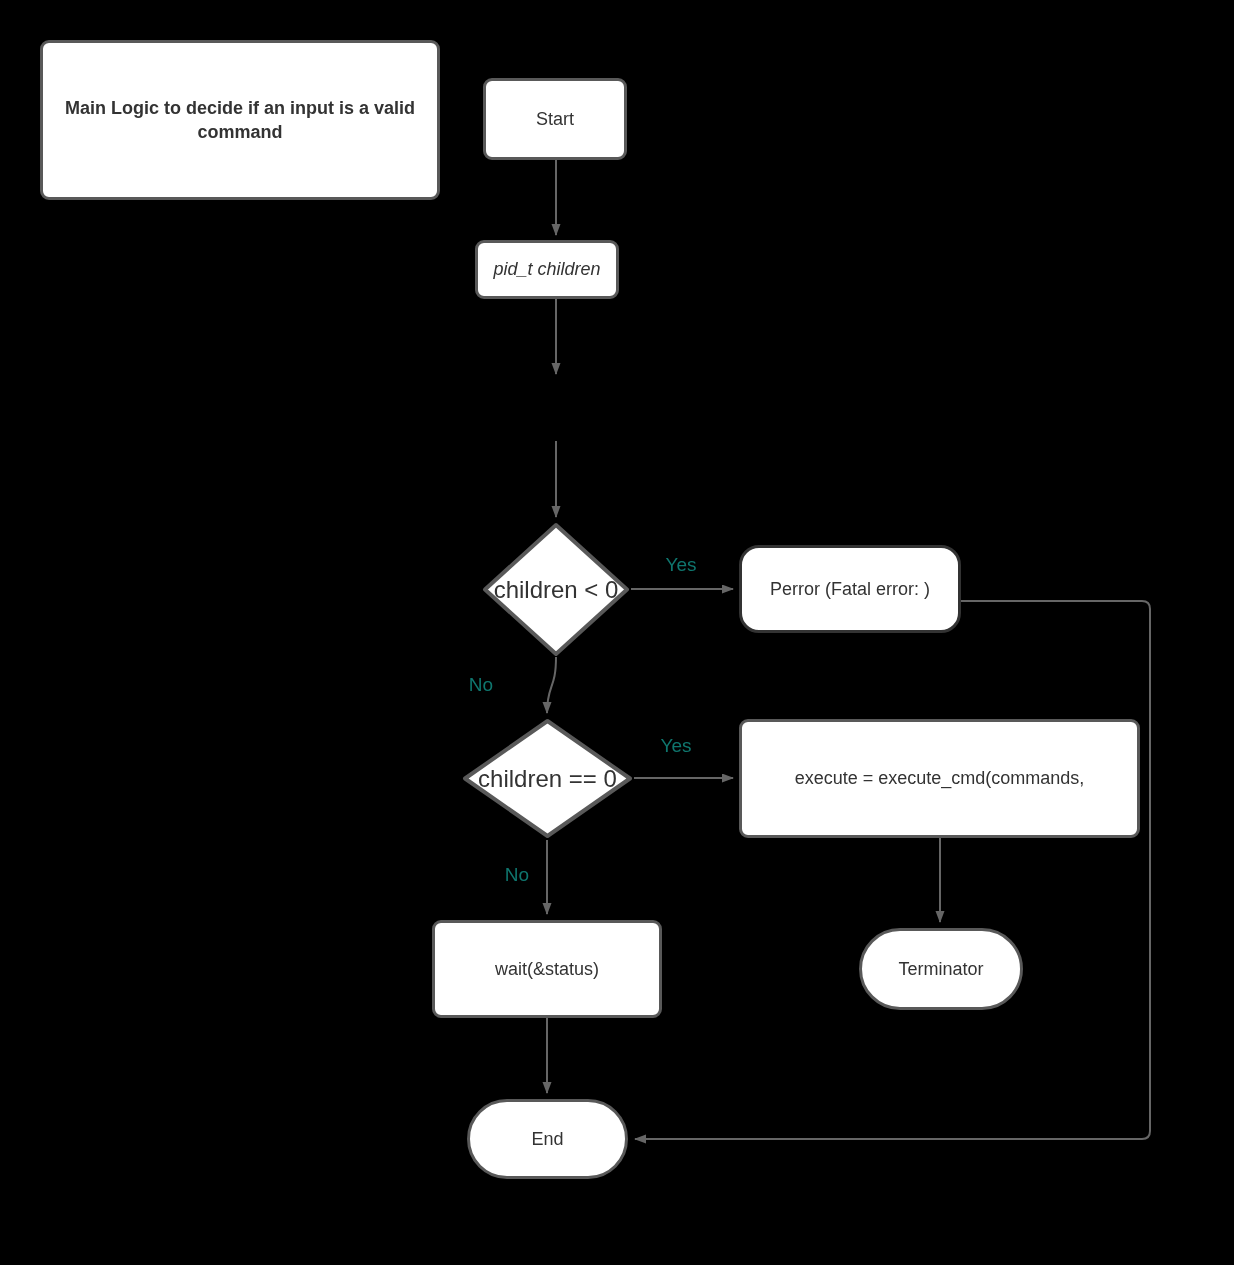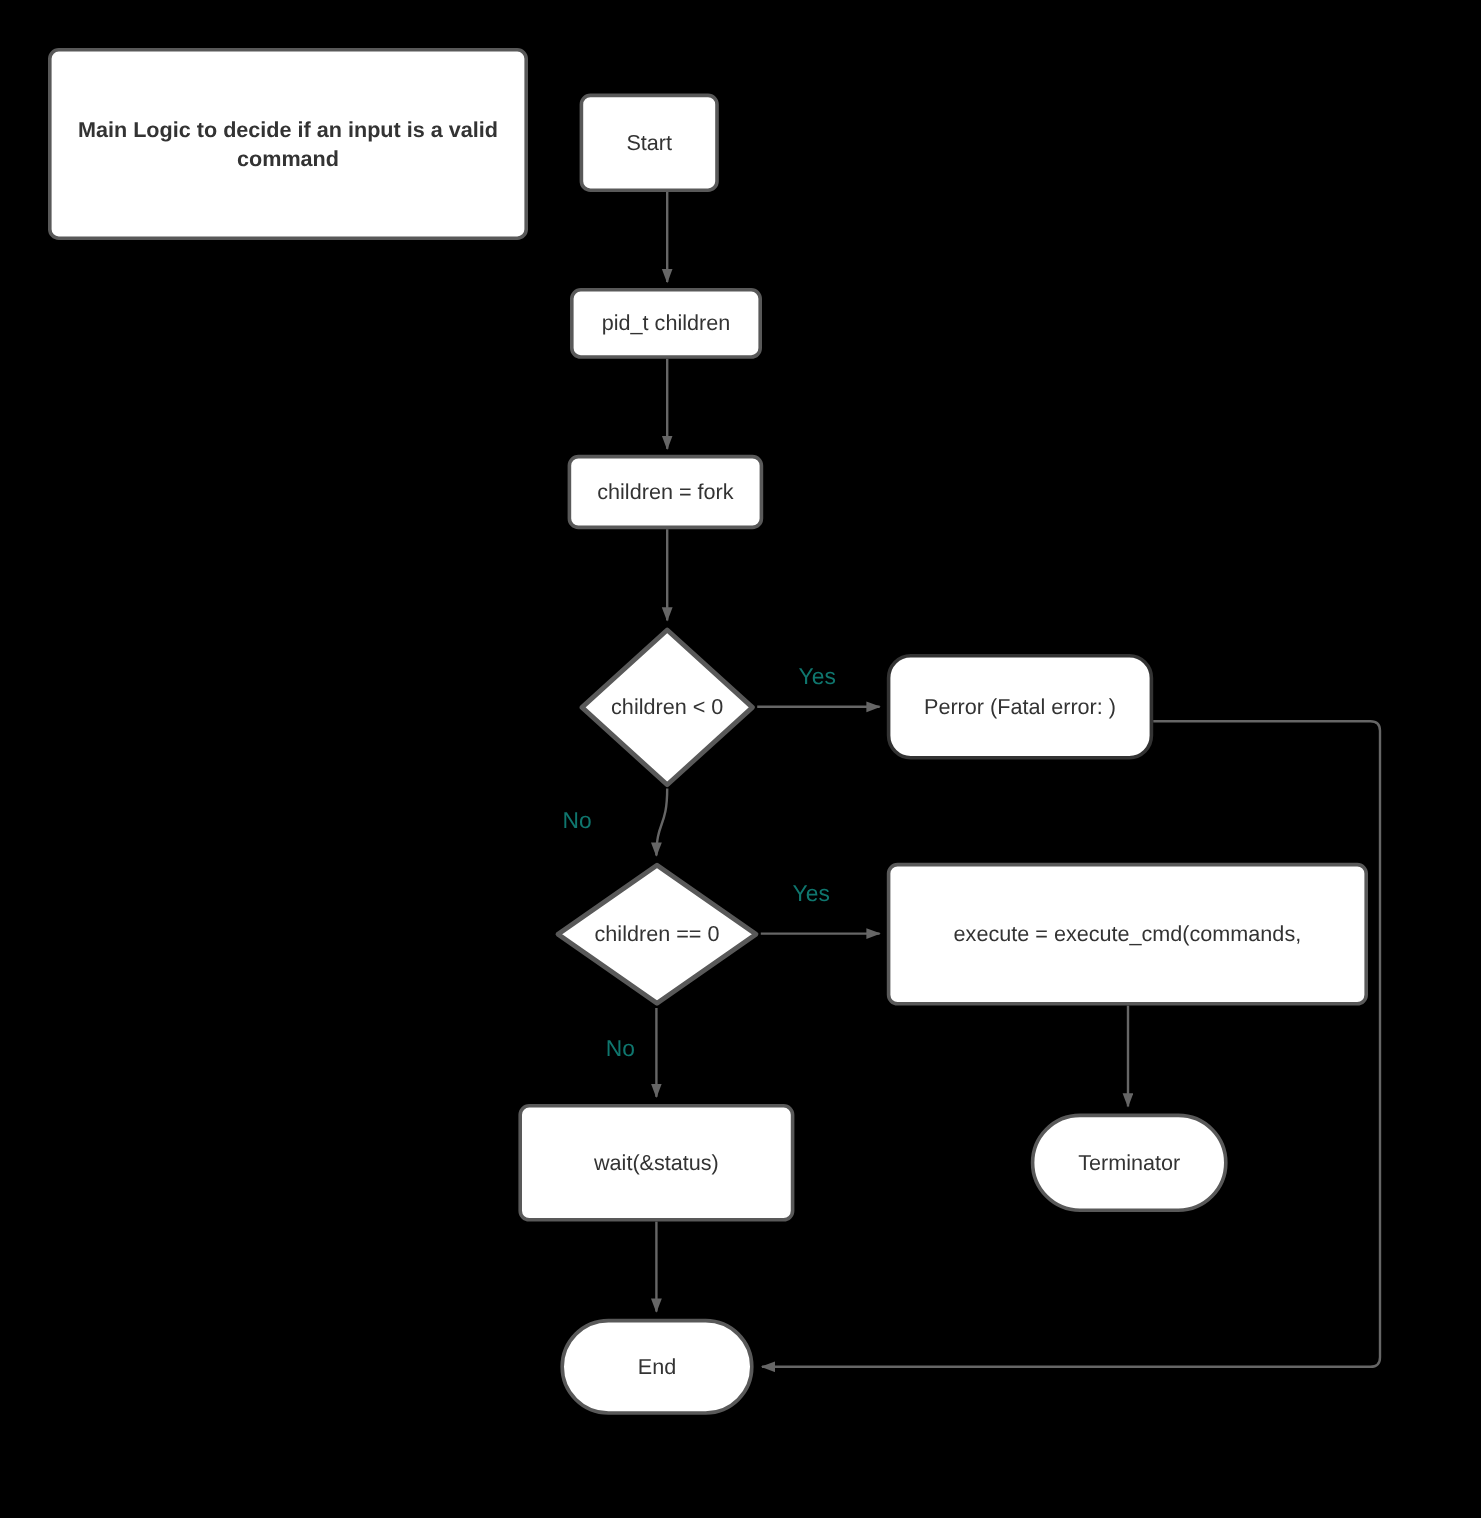--- a/index.html
+++ b/index.html
@@ -47,21 +47,21 @@
     justify-content:center;
   }
   .diamond svg{
     position:absolute;
     left:0;top:0;
     width:100%;height:100%;
   }
   .diamond .dlabel{
     position:relative;
     color:#333333;
-    font-size:18px;
+    font-size:24px;
     text-align:center;
   }
   .edge-label{
     position:absolute;
     transform:translateX(-50%);
     color:#0f766e;
     font-size:19px;
   }
   .exec-line{ display:block; }
   .italic{ font-style:italic; }
@@ -86,31 +86,28 @@
     <path d="M547 840 V 914" fill="none" stroke="#666666" stroke-width="2" marker-end="url(#arrow)"></path>
     <path d="M940 838 V 922" fill="none" stroke="#666666" stroke-width="2" marker-end="url(#arrow)"></path>
     <path d="M547 1018 V 1093" fill="none" stroke="#666666" stroke-width="2" marker-end="url(#arrow)"></path>
     <path d="M961 601 H 1142 Q 1150 601 1150 609 V 1131 Q 1150 1139 1142 1139 H 635" fill="none" stroke="#666666" stroke-width="2" marker-end="url(#arrow)"></path>
   </svg>
 
   <div class="shape title-box" style="left:40px; top:40px; width:400px; height:160px;">
     <span>Main Logic to decide if an input is a valid command</span>
   </div>
 
-  <div class="shape" style="left:483px; top:78px; width:116px; height:82px;">
+  <div class="shape" style="left:483px; top:78px; width:144px; height:82px;">
     <span>Start</span>
   </div>
 
-  <div class="shape" style="left:475px; top:240px; width:160px; height:59px;">
+  <div class="shape" style="left:475px; top:240px; width:144px; height:59px;font-style:italic;">
     <span>pid_t children</span>
   </div>
 
-  <div class="shape" style="left:473px; top:379px; width:163px; height:62px;">
-    <span>children = fork</span>
-  </div>
 
   <div class="diamond" style="left:482px; top:522px; width:148px; height:135px;">
     <svg viewBox="0 0 148 135">
       <polygon points="74,3 145,67.5 74,132 3,67.5" fill="#ffffff" stroke="#595959" stroke-width="4" stroke-linejoin="round"></polygon>
     </svg>
     <div class="dlabel">children &lt; 0</div>
   </div>
 
   <div class="shape dark-border" style="left:739px; top:545px; width:222px; height:88px;">
     <span>Perror (Fatal error: )</span>

